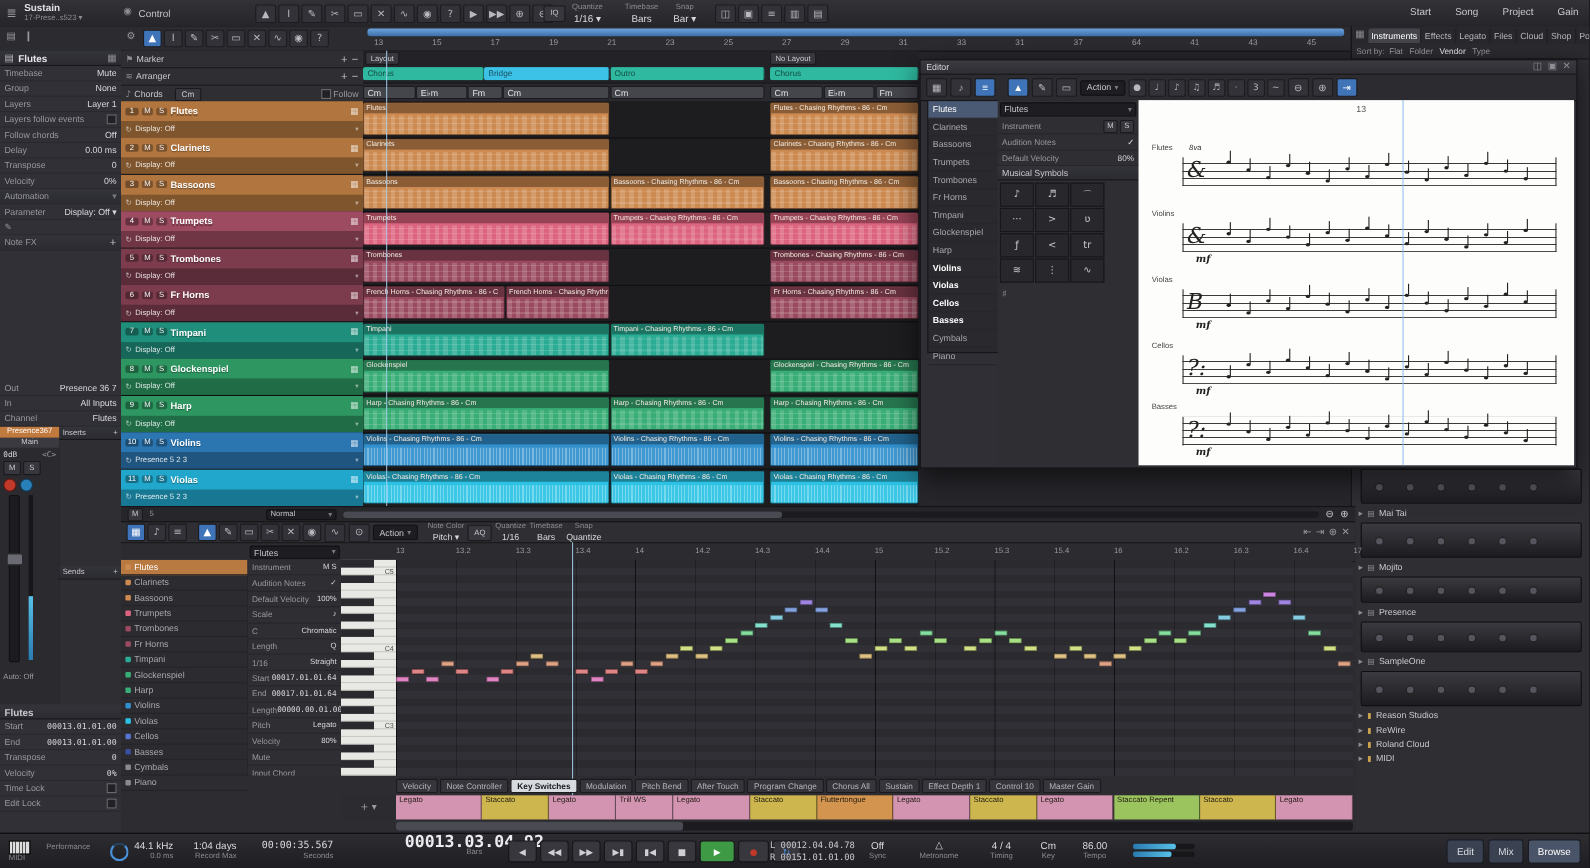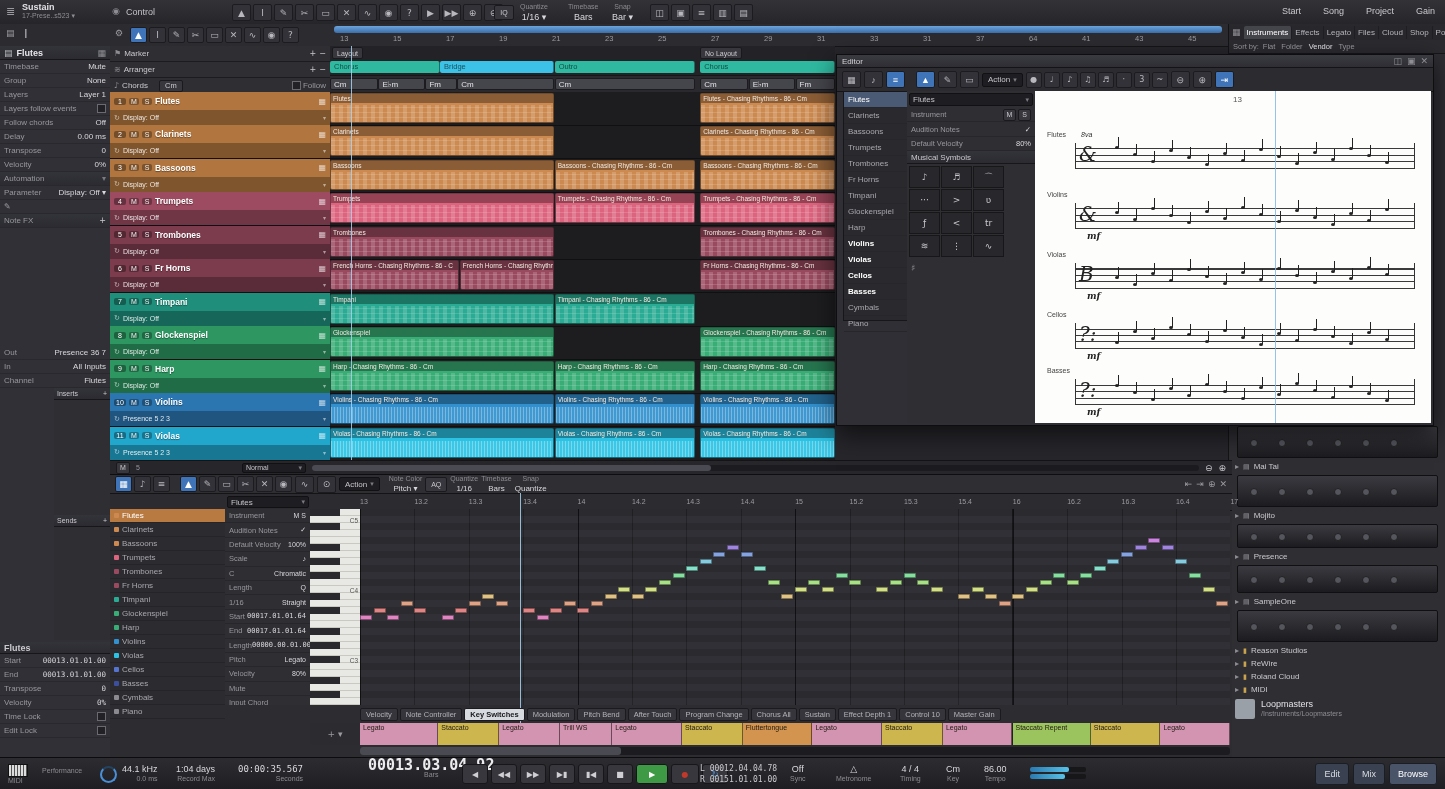--- a/index.html
+++ b/index.html
@@ -280,27 +280,20 @@
         <div style="display: flex; align-items: center; gap: 4px; height: 13px; padding: 0px 6px; font-size: 8px; color: rgb(201, 201, 206);">
           <div class="g" style="color: rgb(141, 141, 147);">▸</div>
           <div class="g" style="color: rgb(202, 163, 78); font-size: 7px;">▮</div>
           <div>Roland Cloud</div>
         </div>
         <div style="display: flex; align-items: center; gap: 4px; height: 13px; padding: 0px 6px; font-size: 8px; color: rgb(201, 201, 206);">
           <div class="g" style="color: rgb(141, 141, 147);">▸</div>
           <div class="g" style="color: rgb(202, 163, 78); font-size: 7px;">▮</div>
           <div>MIDI</div>
         </div>
-        <div style="display: flex; align-items: center; gap: 6px; height: 26px; padding: 0px 6px;">
-          <div style="width: 20px; height: 20px; background: rgb(154, 160, 168); border-radius: 2px;"></div>
-          <div style="display: flex; flex-direction: column; line-height: 10px;">
-            <div style="font-size: 9px; color: rgb(226, 226, 230);">Loopmasters</div>
-            <div style="font-size: 7px; color: rgb(141, 141, 147);">/Instruments/Loopmasters</div>
-          </div>
-        </div>
       </div>
   </div>
 
   <div id="inspector" class="r">
     <div class="hdrbar" style="height:13px;display:flex;align-items:center;gap:4px;padding:0 4px;">
       <span class="g" style="color:#b7b7bd;">▤</span>
       <span style="font-weight:bold;color:#e6e6ea;">Flutes</span>
       <span class="g" style="margin-left:auto;color:#8d8d93;">▦</span>
     </div>
     <div id="insp-rows">
@@ -361,20 +354,43 @@
         <div class="irow">
           <div class="lbl">In</div>
           <div class="val">All Inputs</div>
         </div>
         <div class="irow">
           <div class="lbl">Channel</div>
           <div class="val">Flutes</div>
         </div>
       </div>
 
+    <div class="r" style="left:0;top:342px;width:54px;height:252px;background:#2a2a2f;border-right:1px solid #1a1a1e;">
+      <div style="background:#c07a3e;color:#fff;font-size:7px;text-align:center;height:10px;line-height:10px;">Presence367</div>
+      <div style="background:#3a3a40;color:#c9c9ce;font-size:7px;text-align:center;height:9px;line-height:9px;">Main</div>
+      <div style="display:flex;justify-content:space-between;padding:2px 3px;font-size:7px;">
+        <span class="mono val">0dB</span>
+        <span class="mono lbl">&lt;C&gt;</span>
+      </div>
+      <div style="display:flex;gap:2px;padding:0 3px;">
+        <div class="chip" style="width:14px;height:11px;font-size:7px;">M</div>
+        <div class="chip" style="width:14px;height:11px;font-size:7px;">S</div>
+      </div>
+      <div style="display:flex;gap:3px;padding:3px;">
+        <div style="width:10px;height:10px;border-radius:50%;background:#c0392b;border:1px solid #601a12;"></div>
+        <div style="width:10px;height:10px;border-radius:50%;background:#2980b9;border:1px solid #123a56;"></div>
+      </div>
+      <div class="r" style="left:8px;top:62px;width:8px;height:150px;background:#1c1c20;border:1px solid #111;border-radius:2px;">
+        <div class="r" style="left:-3px;top:52px;width:13px;height:9px;background:#6a6a72;border:1px solid #2a2a2e;border-radius:2px;"></div>
+      </div>
+      <div class="r" style="left:26px;top:62px;width:4px;height:150px;background:#17171a;">
+        <div class="r" style="left:0;bottom:0;width:4px;height:58px;background:linear-gradient(#58c2e8,#2a7ab0);"></div>
+      </div>
+      <div class="r" style="left:3px;top:224px;font-size:7px;color:#9a9aa0;">Auto: Off</div>
+    </div>
     <div class="r" style="left:54px;top:342px;width:56px;height:252px;">
       <div class="hdrbar" style="height:11px;display:flex;justify-content:space-between;padding:0 3px;font-size:7px;align-items:center;">
         <span>Inserts</span>
         <span>+</span>
       </div>
       <div style="height:115px;background:#2e2e33;"></div>
       <div class="hdrbar" style="height:11px;display:flex;justify-content:space-between;padding:0 3px;font-size:7px;align-items:center;">
         <span>Sends</span>
         <span>+</span>
       </div>

